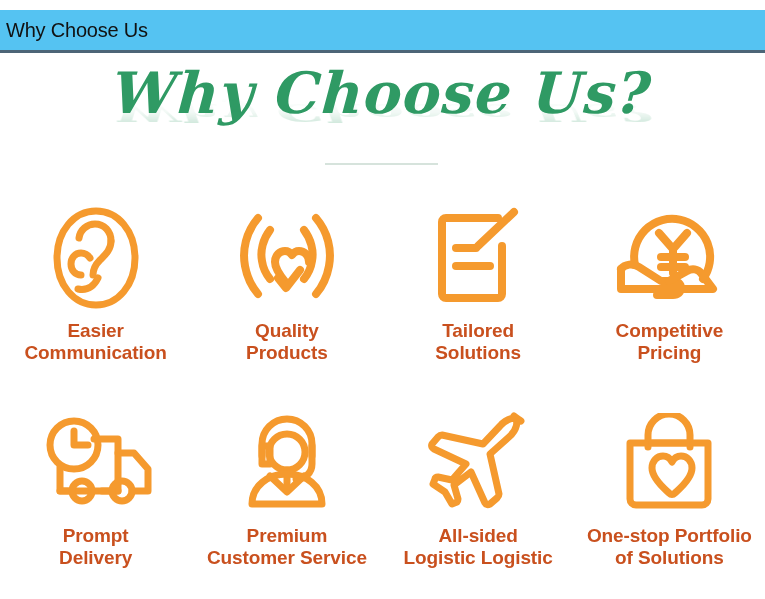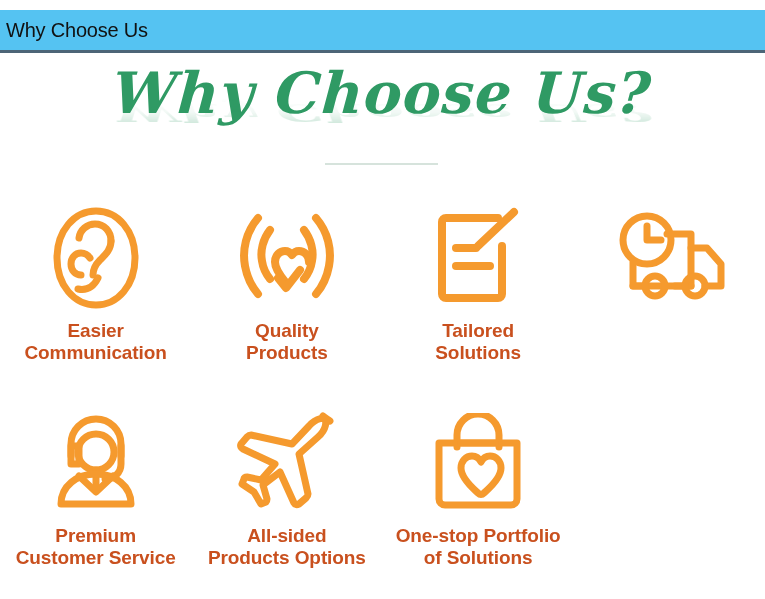--- a/index.html
+++ b/index.html
@@ -181,34 +181,52 @@
         <path d="M72 12H20a4 4 0 0 0-4 4v72a4 4 0 0 0 4 4h52a4 4 0 0 0 4-4V40"></path>
         <path d="M30 42h20"></path>
         <path d="M30 60h34"></path>
         <path d="M52 40 88 6"></path>
       </svg>
     </div>
     <div class="feature-label">Tailored
 Solutions</div>
   </div>
 
+  <div class="feature-cell">
+    <div class="feature-icon">
+      <svg width="112" height="102" viewBox="0 0 112 102" fill="none" stroke="#f59a2e" stroke-width="8" stroke-linecap="round" stroke-linejoin="round">
+        <path d="M22 58a38 38 0 1 1 68 14"></path>
+        <path d="M46 26l14 16 14-16"></path>
+        <path d="M60 42v24"></path>
+        <path d="M48 50h24"></path>
+        <path d="M48 60h24"></path>
+        <path d="M8 62c4-5 12-6 18-2l22 14h12c5 0 8 3 8 7 0 4-3 7-8 7H44"></path>
+        <path d="M56 74l18-10c5-3 11-2 14 2l12 16H36"></path>
+        <path d="M8 62v20h28"></path>
+      </svg>
+    </div>
+    <div class="feature-label">Competitive
+Pricing</div>
+  </div>
 
   <div class="feature-cell">
     <div class="feature-icon">
       <svg width="116" height="96" viewBox="0 0 116 96" fill="none" stroke="#f59a2e" stroke-width="7" stroke-linecap="round" stroke-linejoin="round">
         <circle cx="36" cy="30" r="24"></circle>
         <path d="M36 16v14h14"></path>
         <path d="M22 52v24h58V24H56"></path>
         <path d="M80 38h16l14 16v22H94"></path>
         <path d="M80 76H64"></path>
         <path d="M22 76h8"></path>
         <circle cx="44" cy="76" r="10"></circle>
         <circle cx="84" cy="76" r="10"></circle>
       </svg>
     </div>
+    <div class="feature-label">Prompt
+Delivery</div>
   </div>
 
   <div class="feature-cell">
     <div class="feature-icon">
       <svg width="106" height="102" viewBox="0 0 106 102" fill="none" stroke="#f59a2e" stroke-width="7" stroke-linecap="round" stroke-linejoin="round">
         <path d="M28 44V32a25 25 0 0 1 50 0v12"></path>
         <path d="M28 34h8v18h-8z"></path>
         <path d="M78 34v18c0 9-7 15-16 15"></path>
         <circle cx="53" cy="40" r="18"></circle>
         <path d="M53 58v16"></path>
@@ -220,21 +238,21 @@
 Customer Service</div>
   </div>
 
   <div class="feature-cell">
     <div class="feature-icon">
       <svg width="106" height="104" viewBox="0 0 106 104" fill="none" stroke="#f59a2e" stroke-width="7" stroke-linecap="round" stroke-linejoin="round">
         <path d="M96 10c-5-5-14-3-21 5L58 33 17 24c-2 0-3 1-4 2l-6 7c-1 2 0 4 2 5l32 15-14 16-14-3c-2 0-3 1-3 2l-2 5 12 8 7 12 5-2c1-1 1-2 1-3l-4-14 17-13 14 31c1 2 3 2 5 1l7-6c1-1 2-2 2-4l-9-40 19-17c8-7 10-16 5-21Z"></path>
       </svg>
     </div>
     <div class="feature-label">All-sided
-Products Options</div>
+Logistic Logistic</div>
   </div>
 
   <div class="feature-cell">
     <div class="feature-icon">
       <svg width="102" height="100" viewBox="0 0 102 100" fill="none" stroke="#f59a2e" stroke-width="7" stroke-linecap="round" stroke-linejoin="round">
         <path d="M12 30h78v56a6 6 0 0 1-6 6H18a6 6 0 0 1-6-6z"></path>
         <path d="M30 34V22a21 21 0 0 1 42 0v12"></path>
         <path d="M34 30h34"></path>
         <path d="M51 80c-3-3-17-14-17-25 0-7 5-12 11-12 4 0 7 2 9 6 2-4 5-6 9-6 6 0 11 5 11 12 0 11-14 22-17 25-2 2-4 2-6 0Z"></path>
       </svg>

